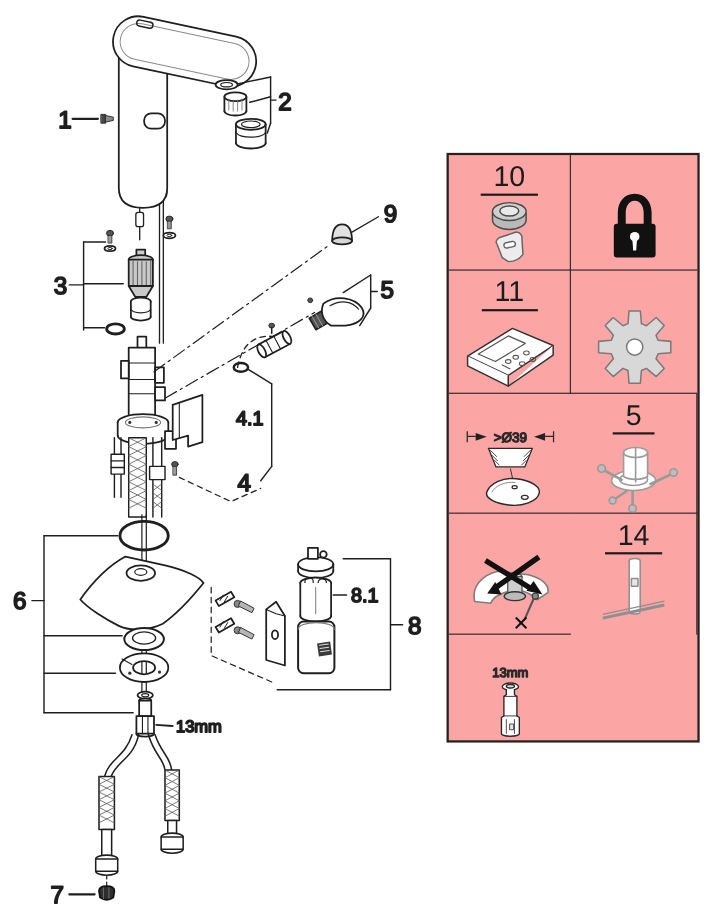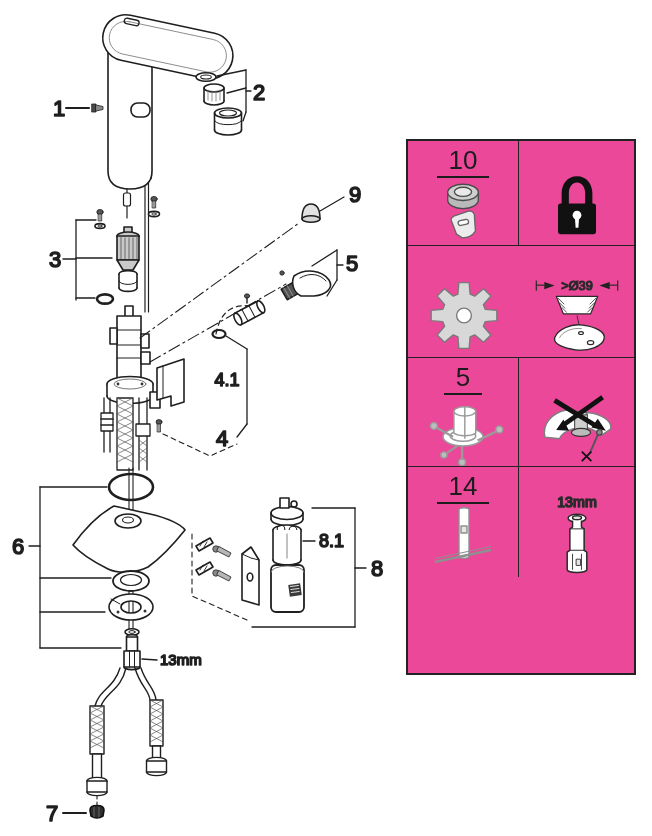--- a/index.html
+++ b/index.html
@@ -6,21 +6,21 @@
   body{width:652px;height:836px;position:relative;font-family:"Liberation Sans",sans-serif;color:#1c1c1c;}
   .canvas{position:absolute;inset:0;background:#fff;}
   svg{display:block;}
   svg.exploded{position:absolute;left:0;top:0;}
   text{font-family:"Liberation Sans",sans-serif;fill:#1c1c1c;}
   .callout{font-size:22px;}
   .callout-sub{font-size:18px;}
   .callout-small{font-size:15px;}
 
   .parts-table{position:absolute;left:406px;top:139px;width:230px;height:536px;
-    border:2px solid #222;box-sizing:border-box;background:#ec4899;
+    border:2px solid #222;box-sizing:border-box;background:#fca5a5;
     display:grid;grid-template-columns:111px 1fr;grid-template-rows:105px 112px 109px 110px 1fr;}
   .cell{border-right:1.6px solid #222;border-bottom:1.6px solid #222;
     display:flex;flex-direction:column;align-items:center;justify-content:flex-start;overflow:hidden;box-sizing:border-box;}
   .cell.rightcol{border-right:none;margin-top:28px;}
   .cell.lastrow{border-bottom:none;}
   .num{font-size:26px;line-height:1.12;border-bottom:2px solid #1c1c1c;padding:0 12px 1px;margin-top:5px;}
   .cell.rightcol.centered{justify-content:center;}
 </style>
 </head>
 <body>
@@ -422,20 +422,37 @@
   </div>
   <div class="cell rightcol centered">
     <svg width="86" height="80" viewBox="0 0 90 84">
       <path d="M45,8 C34,8 28,17 28,27 L28,40 L36,40 L36,27 C36,21 39,15 45,15 C51,15 54,21 54,27 L54,40 L62,40 L62,27 C62,17 56,8 45,8 Z" fill="#111"></path>
       <rect x="24" y="38" width="42" height="34" rx="3" fill="#111"></rect>
       <circle cx="45" cy="51" r="4.8" fill="#fff"></circle>
       <path d="M42.6,53 L47.4,53 L46.5,65 L43.5,65 Z" fill="#fff"></path>
     </svg>
   </div>
 
+  <div class="cell">
+    <div class="num">11</div>
+    <svg width="102" height="76" viewBox="0 0 102 76" fill="none" stroke="#333" stroke-width="1.4" stroke-linejoin="round">
+      <polygon points="12,42 54,16 92,32 50,60" fill="#fff"></polygon>
+      <path d="M12,42 L12,51 L50,70 L50,60" fill="#fff"></path>
+      <path d="M92,32 L92,41 L50,70" fill="#fff"></path>
+      <polygon points="22,40 50,23 66,30 38,47" fill="#fff" stroke="#555" stroke-width="1.1"></polygon>
+      <g stroke="#555" stroke-width="1">
+        <ellipse cx="57" cy="43" rx="2.6" ry="1.8"></ellipse>
+        <ellipse cx="67" cy="39" rx="2.6" ry="1.8"></ellipse>
+        <ellipse cx="63" cy="49" rx="2.6" ry="1.8"></ellipse>
+        <ellipse cx="73" cy="45" rx="2.6" ry="1.8"></ellipse>
+        <ellipse cx="50" cy="47" rx="2.6" ry="1.8"></ellipse>
+        <line x1="44" y1="50" x2="52" y2="54"></line>
+      </g>
+    </svg>
+  </div>
   <div class="cell rightcol centered">
     <svg width="92" height="92" viewBox="0 0 90 90">
       <path d="M68.1,38.4 L80.6,39.4 L80.6,50.6 L68.1,51.6 L66.0,56.6 L74.1,66.2 L66.2,74.1 L56.6,66.0 L51.6,68.1 L50.6,80.6 L39.4,80.6 L38.4,68.1 L33.4,66.0 L23.8,74.1 L15.9,66.2 L24.0,56.6 L21.9,51.6 L9.4,50.6 L9.4,39.4 L21.9,38.4 L24.0,33.4 L15.9,23.8 L23.8,15.9 L33.4,24.0 L38.4,21.9 L39.4,9.4 L50.6,9.4 L51.6,21.9 L56.6,24.0 L66.2,15.9 L74.1,23.8 L66.0,33.4 Z" fill="#d8d8d8" stroke="#7a7a7a" stroke-width="1.5" stroke-linejoin="round"></path>
       <circle cx="45" cy="45" r="8" fill="#fff" stroke="#7a7a7a" stroke-width="1.5"></circle>
     </svg>
   </div>
 
   <div class="cell rightcol">
     <svg width="112" height="104" viewBox="0 0 112 104" fill="none" stroke="#2a2a2a" stroke-width="1.5" stroke-linejoin="round">
       <line x1="5" y1="8" x2="5" y2="21"></line>

